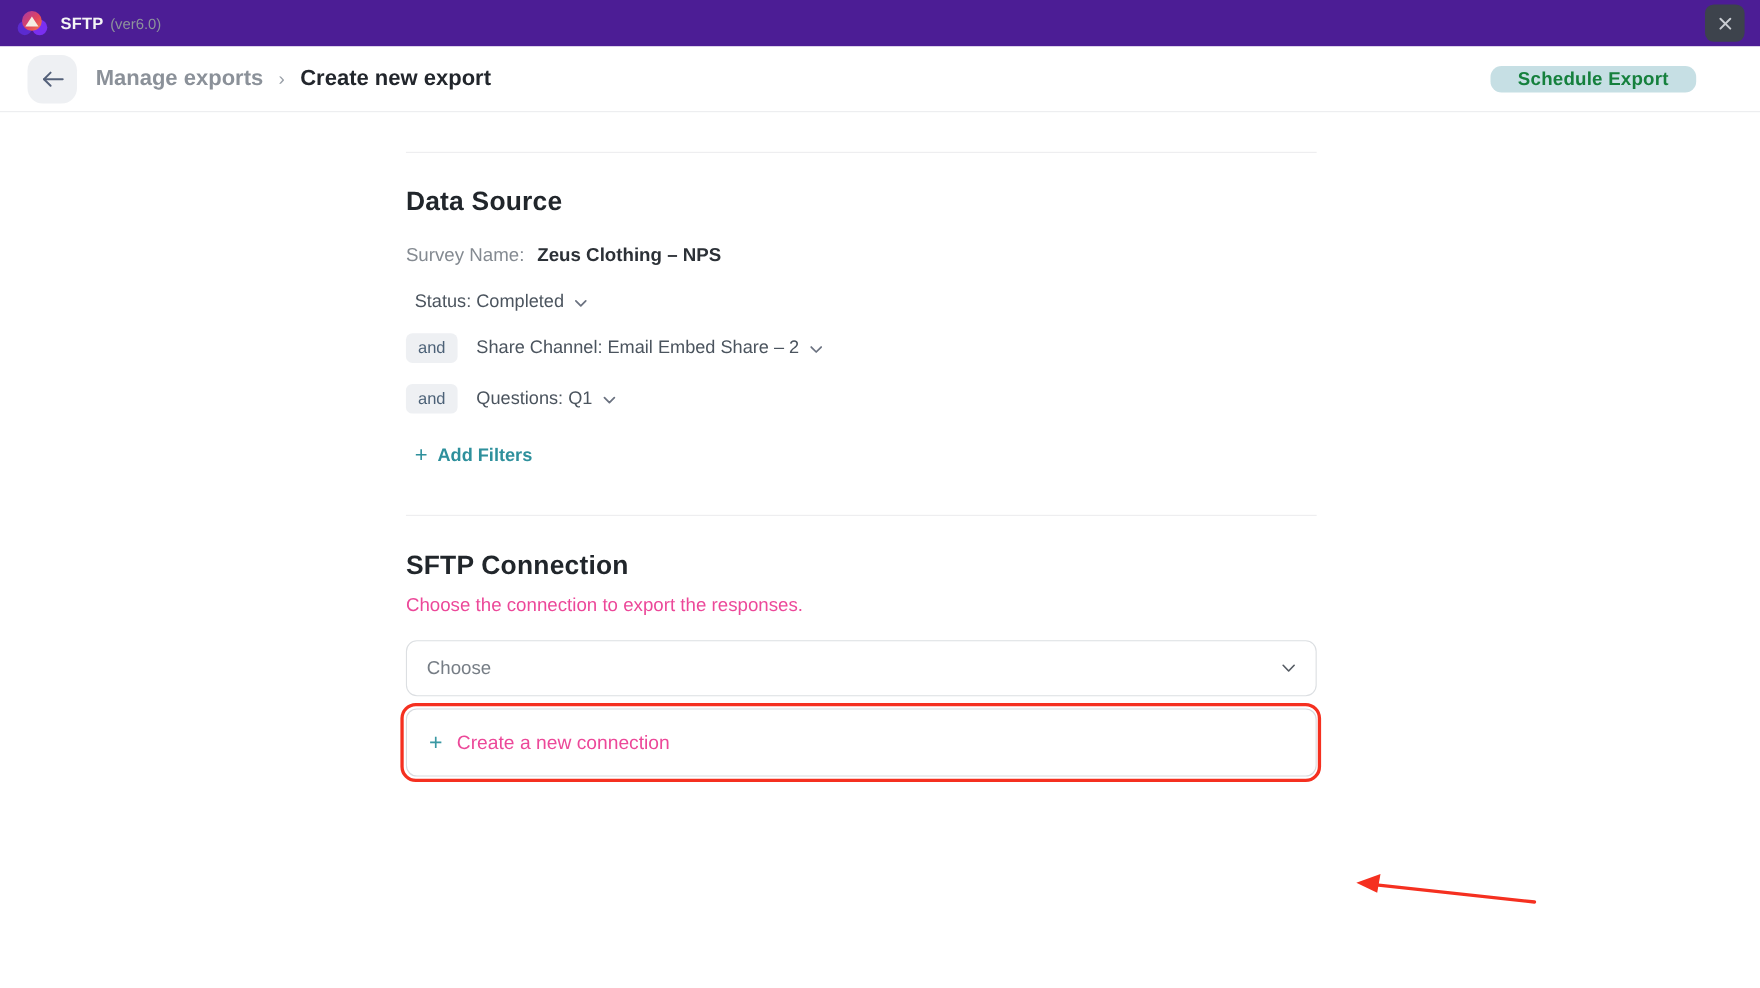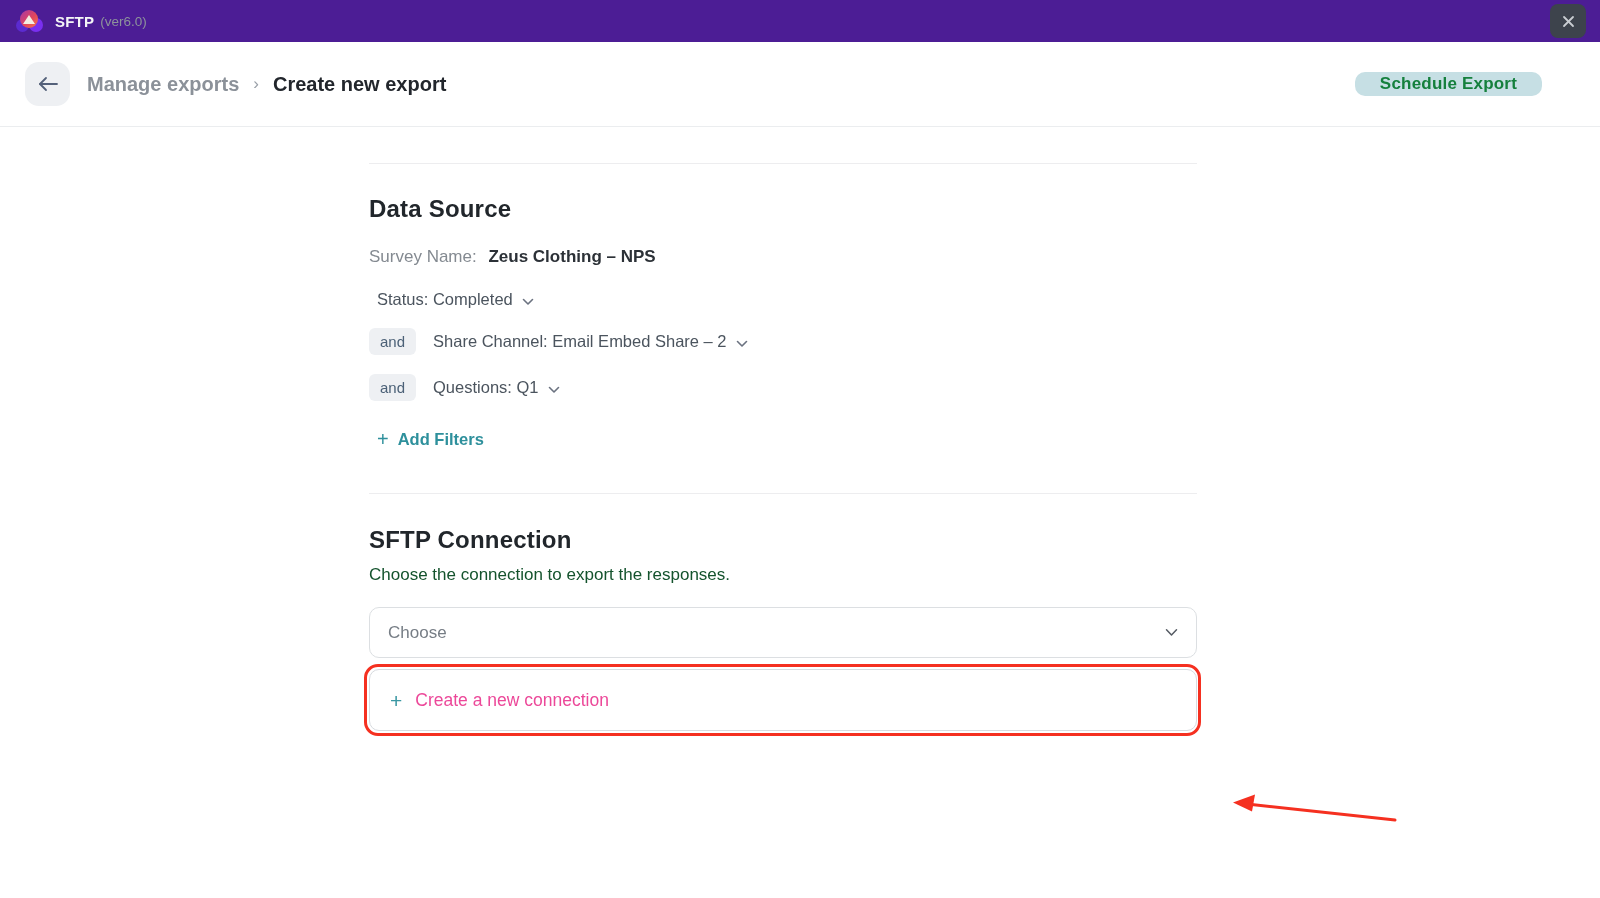--- a/index.html
+++ b/index.html
@@ -20,21 +20,21 @@
     border-left:6px solid transparent; border-right:6px solid transparent;
     border-bottom:9px solid #f4ede2; }
   .app-name { color:#f4f5f6; font-weight:bold; font-size:15px; letter-spacing:.2px; }
   .app-ver { color:#8d939b; font-size:13.5px; margin-left:6px; }
   .close-btn { position:absolute; right:14px; top:4px; width:36px; height:34px;
     background:#3d434c; border-radius:8px; display:flex; align-items:center;
     justify-content:center; cursor:pointer; }
   .close-btn svg { stroke:#c9cdd2; }
 
   
-  .page-header { height:85px; background:#ffffff; border-bottom:1px solid #ebedef;
+  .page-header { height:60px; background:#ffffff; border-bottom:1px solid #ebedef;
     display:flex; align-items:center; padding:0 58px 0 25px; }
   .back-btn { width:45px; height:44px; border-radius:14px; background:#eef0f3;
     display:flex; align-items:center; justify-content:center; cursor:pointer;
     flex:0 0 auto; margin-right:17px; }
   .back-btn svg { stroke:#54617a; }
   .crumb-parent { font-size:20px; font-weight:bold; color:#8b9199; cursor:pointer; }
   .crumb-sep { font-size:17px; color:#9aa0a8; margin:0 14px; }
   .crumb-current { font-size:20px; font-weight:bold; color:#22262c; }
   .spacer { flex:1; }
   .schedule-btn { background:#c6dfe4; color:#15803d; font-weight:bold; font-size:17px;
@@ -67,21 +67,21 @@
   .filter-text { font-size:16.5px; color:#4b545e; cursor:pointer; }
   .chev { margin-left:9px; position:relative; top:1px; }
   .chev svg { stroke:#6b7280; }
 
   .add-filters { margin-top:28px; padding-left:8px; display:flex; align-items:center;
     color:#2e909c; cursor:pointer; }
   .add-plus { font-size:20px; font-weight:normal; margin-right:9px; line-height:1; }
   .add-label { font-size:16.5px; font-weight:bold; }
 
   .sc-title { margin-top:32px; }
-  .sc-subtitle { margin-top:11px; font-size:17px; color:#14532d; }
+  .sc-subtitle { margin-top:11px; font-size:17px; color:#ec4899; }
 
   .choose-select { margin-top:22px; height:51px; border:1px solid #dcdfe2;
     border-radius:10px; background:#fff; display:flex; align-items:center;
     padding:0 18px; cursor:pointer; }
   .choose-value { font-size:17px; color:#767d85; flex:1; }
 
   .create-wrap { margin-top:11px; position:relative; }
   .create-btn { height:62px; width:100%; border:1px solid #d8dbdf; border-radius:10px;
     background:#fff; display:flex; align-items:center; padding:0 20px; cursor:pointer;
     position:relative; z-index:1; }

